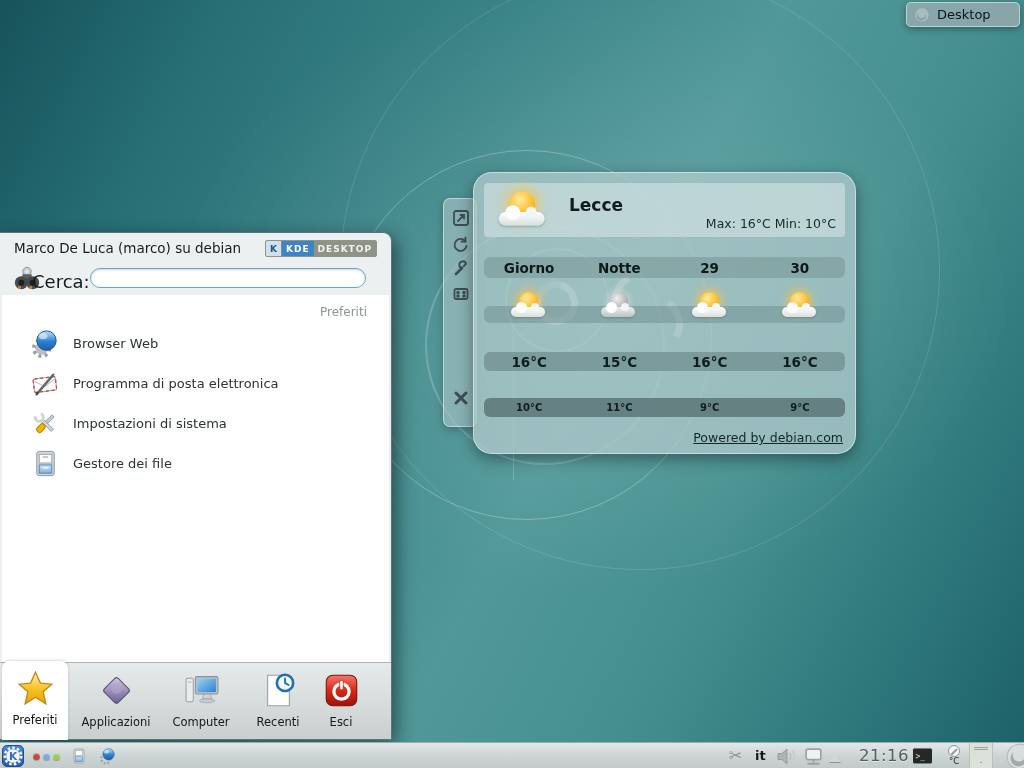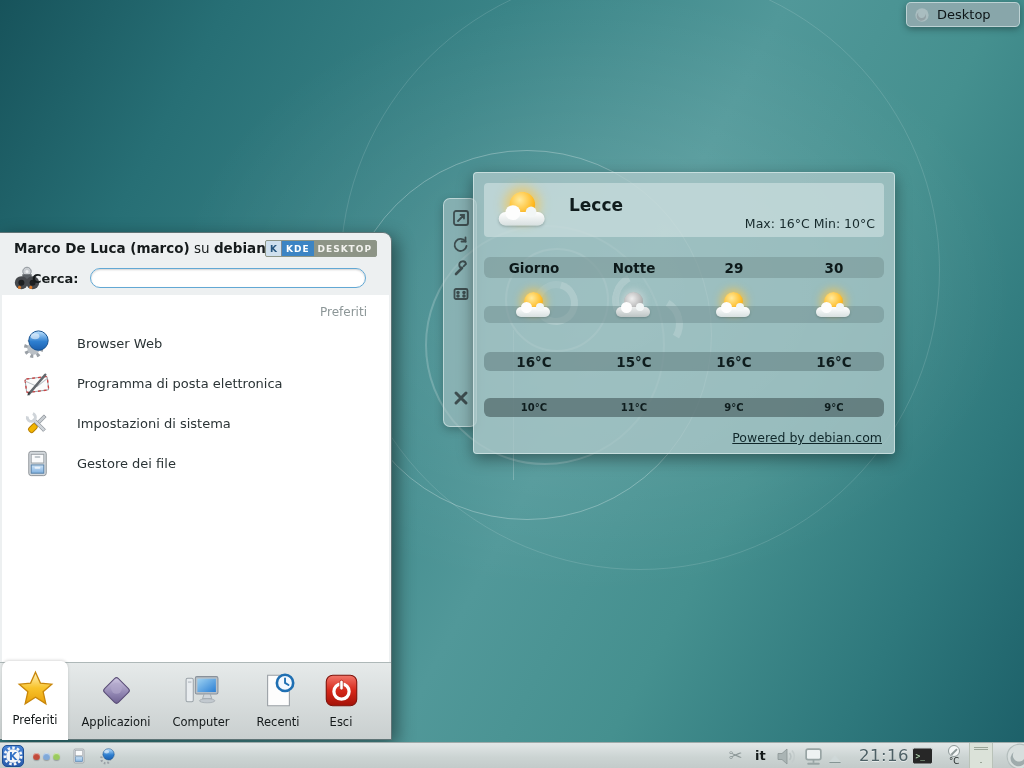--- a/index.html
+++ b/index.html
@@ -32,22 +32,22 @@
   .cashew { width:16px; height:16px; }
 
   
   .handle { left:443px; top:198px; width:34px; height:229px; background:rgba(168,194,195,0.62);
             border:1px solid rgba(235,246,246,0.55); border-radius:7px;
             box-shadow:0 3px 9px rgba(0,0,0,0.25); }
   .hbtn { position:absolute; left:8px; width:18px; height:18px; cursor:pointer; }
   .hbtn svg { width:100%; height:100%; stroke:#3e4e50; fill:none; stroke-width:1.8; stroke-linecap:round; }
 
   
-  .weather { left:473px; top:172px; width:422px; height:282px; background:rgba(171,199,200,0.80);
-             border:1px solid rgba(235,247,247,0.55); border-radius:4px;
+  .weather { left:473px; top:172px; width:383px; height:282px; background:rgba(171,199,200,0.80);
+             border:1px solid rgba(235,247,247,0.55); border-radius:19px;
              box-shadow:0 5px 16px rgba(0,0,0,0.40); }
   .w-head { position:absolute; left:10px; right:10px; top:10px; height:54px;
             background:rgba(216,231,231,0.55); border-radius:4px; }
   .w-city { position:absolute; left:85px; top:12px; font-size:17px; font-weight:bold; color:#101c1d; }
   .w-sum  { position:absolute; right:9px; bottom:6px; font-size:12.5px; color:#16292b; }
   .w-strip { position:absolute; left:10px; right:10px; display:grid; grid-template-columns:repeat(4,1fr);
              align-items:center; text-align:center; border-radius:6px;font-weight:bold; }
   .w-cols  { top:84px;  height:21px; background:rgba(118,147,148,0.55); font-size:13.5px; font-weight:bold; color:#0c1819; }
   .w-iconband { top:133px; height:17px; background:rgba(112,142,143,0.50); }
   .w-icons { top:114px; height:40px; background:transparent; }
@@ -71,34 +71,34 @@
   .cloud::after  { content:""; position:absolute; right:6px; top:-4px; width:8px; height:8px; border-radius:50%;
            background:#f2f6f6; }
   .cloud.gray { background:linear-gradient(#eceeee,#bcc4c4); }
   .wicon.big { transform:scale(1.35); transform-origin:left top; }
 
   
   .kickoff { left:0; top:232px; width:392px; height:508px; background:#edf0f1;
              border:1px solid #5f7476; border-left:none; border-radius:0 9px 0 0;
              box-shadow:5px 5px 18px rgba(0,0,0,0.45); }
   .ko-title { position:absolute; left:14px; top:7px; font-size:13.5px; color:#161b1c; }
-  .ko-title .b { font-weight:bold; }
+  .ko-title .b { font-weight:normal; }
   .ko-badge { position:absolute; right:14px; top:7px; height:17px; display:flex; align-items:stretch;
               border:1px solid #8e9688; background:#9aa293; border-radius:2px; overflow:hidden; font-size:9px; font-weight:bold; }
   .ko-badge .kbox { width:16px; background:#cfe0ee; color:#27567f; display:flex; align-items:center; justify-content:center; border-right:1px solid #7e8a96; }
   .ko-badge .kde  { background:#3c84c4; color:#fff; display:flex; align-items:center; padding:0 4px; letter-spacing:1px; }
   .ko-badge .dsk  { background:#8d9486; color:#f2f2ee; display:flex; align-items:center; padding:0 4px; letter-spacing:1px; }
   .ko-search-icon { position:absolute; left:12px; top:30px; width:30px; height:30px; }
-  .ko-search-lbl { position:absolute; left:32px; top:38px; font-size:13px; color:#161b1c;font-weight:bold; }
+  .ko-search-lbl { position:absolute; left:32px; top:38px; font-size:18px; color:#161b1c; }
   .ko-input { position:absolute; left:90px; top:35px; width:276px; height:20px; border:1.5px solid #62a8d4;
               border-radius:10px; background:#fff; outline:none; padding:0 8px; font-size:12px;
               box-shadow:inset 0 1px 2px rgba(0,0,0,0.18); }
   .ko-list { position:absolute; left:2px; right:2px; top:62px; height:369px; background:#ffffff; }
   .ko-section { position:absolute; right:22px; top:10px; font-size:12px; color:#8c9697; }
-  .ko-item { position:absolute; left:4px; right:0; height:40px; display:flex; align-items:center; gap:24px;
+  .ko-item { position:absolute; left:12px; right:0; height:40px; display:flex; align-items:center; gap:12px;
              padding-left:16px; cursor:pointer; }
   .ko-item svg { width:31px; height:31px; flex:none; }
   .ko-item .t { font-size:13px; color:#2b3436; }
   .ko-tabs { position:absolute; left:0; right:0; bottom:0; height:77px;
              background:linear-gradient(#e6eaea,#c9cfcf); border-top:1px solid #aeb8b8; border-radius:0 0 0 0; }
   .ko-tab { position:absolute; top:0; height:77px; display:flex; flex-direction:column; align-items:center;
             justify-content:flex-start; padding-top:9px; gap:4px; cursor:pointer; }
   .ko-tab svg { width:37px; height:37px; }
   .ko-tab .t { font-size:11.5px; color:#14191a; margin-top:2px; }
   .ko-tab.active { background:#ffffff; border-radius:7px 7px 0 0; box-shadow:0 -1px 3px rgba(0,0,0,0.15); top:-2px; height:79px; }

